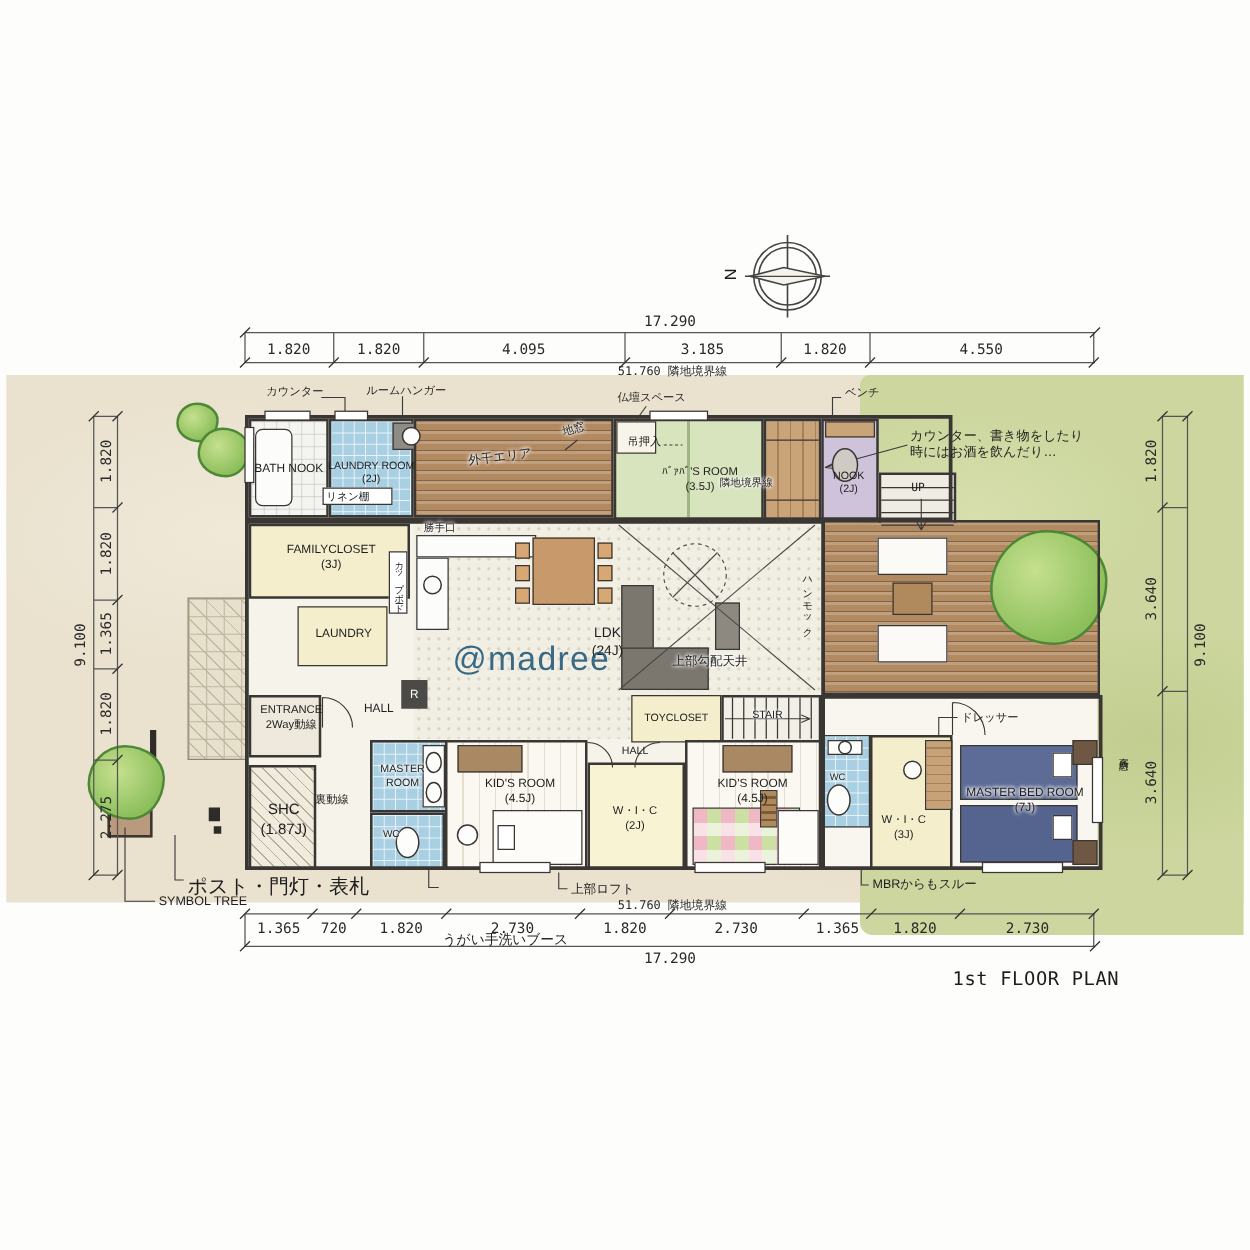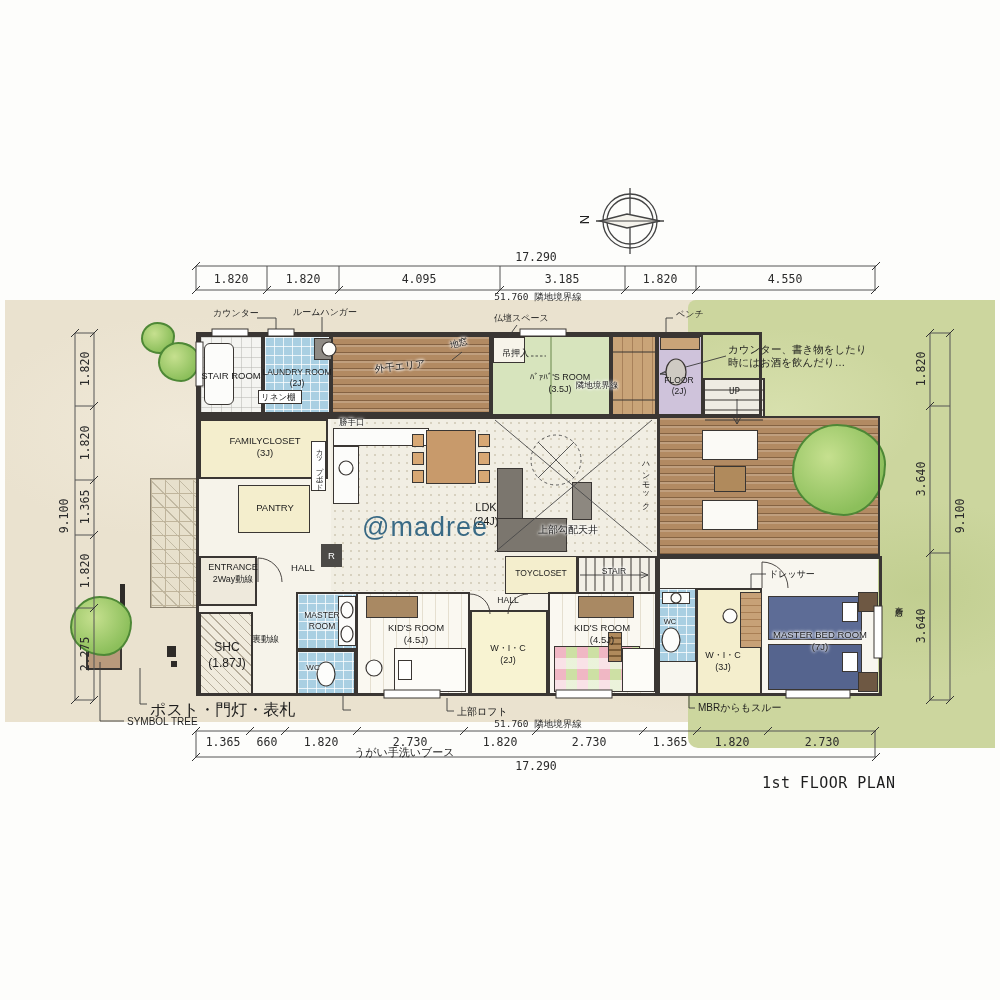--- a/index.html
+++ b/index.html
@@ -52,21 +52,21 @@
   <div class="abs" style="left:167px;top:646px;width:9px;height:11px;background:#2e2b28"></div>
   <div class="abs" style="left:171px;top:661px;width:6px;height:6px;background:#2e2b28"></div>
   <div class="tree" style="left:141px;top:322px;width:34px;height:32px"></div>
   <div class="tree" style="left:158px;top:342px;width:42px;height:40px"></div>
   <div class="tree" style="left:70px;top:596px;width:62px;height:60px"></div>
 
   <div class="room tile-w" style="left:199px;top:335px;width:64px;height:79px"></div>
   <div class="furn" style="left:204px;top:343px;width:30px;height:62px;background:#fcfcfa;border-radius:6px"></div>
   <div class="room tile-b" style="left:263px;top:335px;width:68px;height:79px"></div>
   <div class="furn" style="left:314px;top:338px;width:30px;height:22px;background:#8f8b85"></div>
-  <div class="abs" style="left:258px;top:390px;width:44px;height:14px;background:#fff;border:1px solid #3a3633;text-align:right">
+  <div class="abs" style="left:258px;top:390px;width:56px;height:14px;background:#fff;border:1px solid #3a3633;text-align:right">
     <span class="abs" style="left:2px;top:1px;font-size:8.5px;white-space:nowrap">リネン棚</span>
   </div>
   <div class="room deck" style="left:331px;top:335px;width:160px;height:79px"></div>
   <div class="room tatami" style="left:491px;top:335px;width:120px;height:81px"></div>
   <div class="furn" style="left:493px;top:337px;width:32px;height:26px;background:#f7f4ea"></div>
   <div class="room koagari" style="left:611px;top:335px;width:46px;height:81px"></div>
   <div class="room purple" style="left:657px;top:335px;width:46px;height:81px"></div>
   <div class="furn" style="left:660px;top:337px;width:40px;height:13px;background:#c9a478"></div>
   <div class="room" style="left:703px;top:378px;width:62px;height:52px;background:#efece3"></div>
 
@@ -232,21 +232,21 @@
   <div class="dimh" style="left:231px;top:272px">1.820</div>
   <div class="dimh" style="left:303px;top:272px">1.820</div>
   <div class="dimh" style="left:419px;top:272px">4.095</div>
   <div class="dimh" style="left:562px;top:272px">3.185</div>
   <div class="dimh" style="left:660px;top:272px">1.820</div>
   <div class="dimh" style="left:785px;top:272px">4.550</div>
   <div class="bnd" style="left:538px;top:291px">51.760 隣地境界線</div>
 
   <div class="bnd" style="left:538px;top:718px">51.760 隣地境界線</div>
   <div class="dimh" style="left:223px;top:735px">1.365</div>
-  <div class="dimh" style="left:267px;top:735px">660</div>
+  <div class="dimh" style="left:267px;top:735px">720</div>
   <div class="dimh" style="left:321px;top:735px">1.820</div>
   <div class="dimh" style="left:410px;top:735px">2.730</div>
   <div class="dimh" style="left:500px;top:735px">1.820</div>
   <div class="dimh" style="left:589px;top:735px">2.730</div>
   <div class="dimh" style="left:670px;top:735px">1.365</div>
   <div class="dimh" style="left:732px;top:735px">1.820</div>
   <div class="dimh" style="left:822px;top:735px">2.730</div>
   <div class="dimh" style="left:536px;top:759px">17.290</div>
 
   <div class="dimv" style="left:64px;top:516px">9.100</div>
@@ -258,28 +258,28 @@
 
   <div class="dimv" style="left:960px;top:516px">9.100</div>
   <div class="dimv" style="left:921px;top:369px">1.820</div>
   <div class="dimv" style="left:921px;top:479px">3.640</div>
   <div class="dimv" style="left:921px;top:626px">3.640</div>
 
   <div class="abs" style="left:580px;top:212px;font-size:13px;transform:rotate(-90deg)">
     <span>N</span>
   </div>
 
-  <div class="lbl" style="left:231px;top:376px;font-size:9.5px"><span>STAIR ROOM</span></div>
+  <div class="lbl" style="left:231px;top:376px;font-size:9.5px"><span>BATH NOOK</span></div>
   <div class="lbl" style="left:297px;top:378px;font-size:8.5px"><span>LAUNDRY ROOM</span><br><span>(2J)</span></div>
   <div class="lbl halo" style="left:400px;top:366px;font-size:10px;transform:translate(-50%,-50%) rotate(-7deg)"><span>外干エリア</span></div>
   <div class="lbl" style="left:560px;top:384px;font-size:9px"><span>ﾊﾞｧﾊﾞ'S ROOM</span><br><span>(3.5J)</span></div>
   <div class="lbl halo" style="left:597px;top:386px;font-size:8.5px"><span>隣地境界線</span></div>
-  <div class="lbl" style="left:679px;top:386px;font-size:8.5px"><span>FLOOR</span><br><span>(2J)</span></div>
+  <div class="lbl" style="left:679px;top:386px;font-size:8.5px"><span>NOOK</span><br><span>(2J)</span></div>
   <div class="lbl" style="left:265px;top:447px;font-size:9.5px"><span>FAMILYCLOSET</span><br><span>(3J)</span></div>
-  <div class="lbl" style="left:275px;top:508px;font-size:9.5px"><span>PANTRY</span></div>
+  <div class="lbl" style="left:275px;top:508px;font-size:9.5px"><span>LAUNDRY</span></div>
   <div class="lbl" style="left:233px;top:574px;font-size:9px"><span>ENTRANCE</span><br><span>2Way動線</span></div>
   <div class="lbl" style="left:303px;top:568px;font-size:9.5px"><span>HALL</span></div>
   <div class="lbl" style="left:227px;top:656px;font-size:12px"><span>SHC</span><br><span>(1.87J)</span></div>
   <div class="lbl halo" style="left:322px;top:621px;font-size:8.5px"><span>MASTER</span><br><span>ROOM</span></div>
   <div class="lbl halo" style="left:313px;top:668px;font-size:8px"><span>WC</span></div>
   <div class="lbl" style="left:486px;top:514px;font-size:11px"><span>LDK</span><br><span>(24J)</span></div>
   <div class="lbl" style="left:541px;top:574px;font-size:8.5px"><span>TOYCLOSET</span></div>
   <div class="lbl halo" style="left:614px;top:572px;font-size:8.5px"><span>STAIR</span></div>
   <div class="lbl" style="left:508px;top:601px;font-size:8.5px"><span>HALL</span></div>
   <div class="lbl" style="left:416px;top:634px;font-size:9.5px"><span>KID'S ROOM</span><br><span>(4.5J)</span></div>

